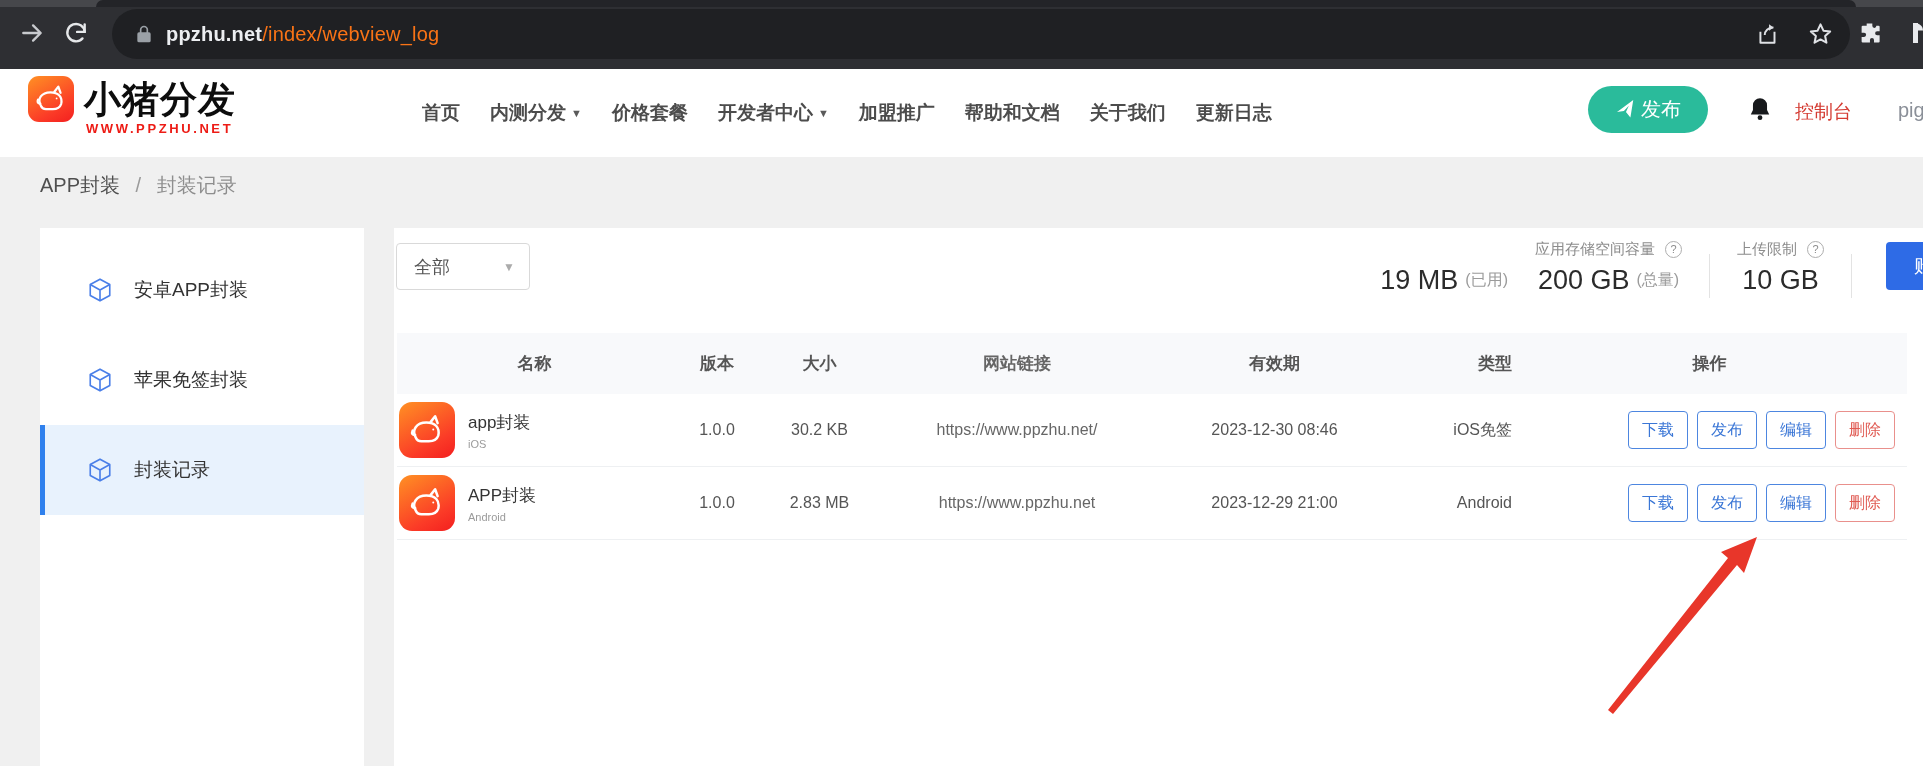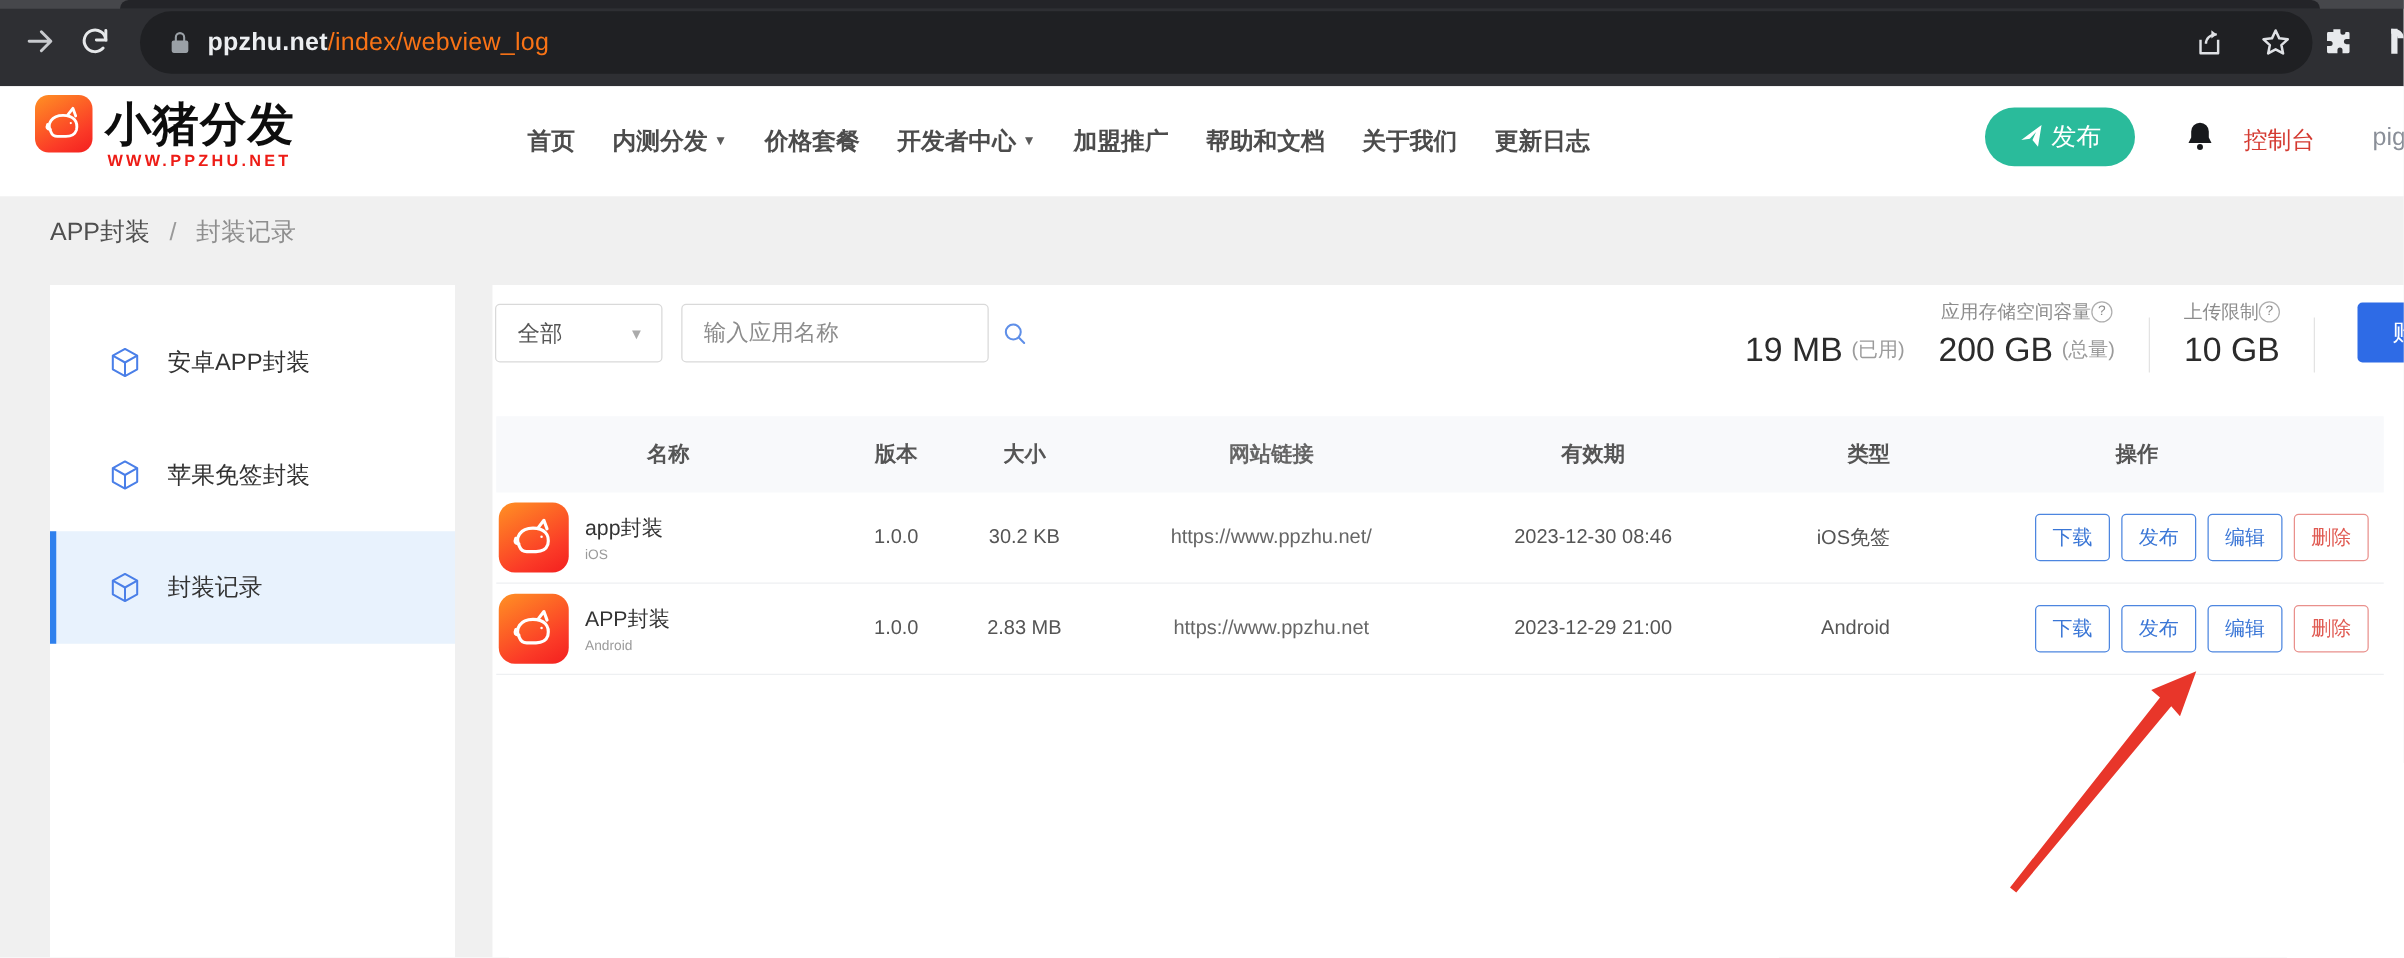--- a/index.html
+++ b/index.html
@@ -50,21 +50,21 @@
   .select-box { position:absolute; left:2px; top:15px; width:134px; height:47px; border:1px solid #d9d9d9; border-radius:4px; display:flex; align-items:center; justify-content:space-between; padding:0 14px 0 17px; cursor:pointer; background:#fff; }
   .select-box .sel-val { font-size:18px; color:#555; }
   .select-box .sel-caret { font-size:12px; color:#ababab; }
   .search-box { position:absolute; left:151px; top:15px; width:246px; height:47px; border:1px solid #d9d9d9; border-radius:4px; display:flex; align-items:center; background:#fff; }
   .search-box input { flex:1; border:none; outline:none; font-size:18px; color:#555; padding:0 6px 0 17px; font-family:inherit; background:transparent; }
   .search-box input::placeholder { color:#8c8c8c; }
   .search-ico { width:40px; height:45px; display:flex; align-items:center; justify-content:center; cursor:pointer; }
 
   .stats { position:absolute; right:71px; top:10px; display:flex; align-items:flex-end; gap:27px; }
   .stat-group { display:flex; flex-direction:column; align-items:center; }
-  .stat-label { font-size:15px; color:#8c8c8c; display:flex; align-items:center; gap:0; height:22px; }
+  .stat-label { font-size:15px; color:#8c8c8c; display:flex; align-items:center; gap:10px; height:22px; }
   .qmark { width:17px; height:17px; border:1px solid #aeaeae; border-radius:50%; color:#8c8c8c; font-size:11px; display:flex; align-items:center; justify-content:center; cursor:pointer; }
   .stat-value { font-size:27px; color:#2b2b2b; display:flex; align-items:baseline; gap:7px; height:40px; align-items:center; }
   .stat-suffix { font-size:16px; color:#9b9b9b; }
   .stat-div { width:1px; height:44px; background:#e3e3e3; margin-bottom:2px; }
   .buy-btn { position:absolute; left:1492px; top:14px; width:90px; height:48px; background:#2e6be6; border:none; border-radius:4px; color:#fff; font-size:19px; text-align:left; padding-left:28px; cursor:pointer; font-family:inherit; }
 
   
   .table { position:absolute; left:3px; top:105px; width:1510px; }
   .t-head { display:flex; background:#f8f9fb; height:61px; align-items:center; font-size:17px; font-weight:bold; color:#555; }
   .t-row { display:flex; height:73px; align-items:center; border-bottom:1px solid #eef0f2; font-size:16px; color:#555; }
@@ -221,29 +221,20 @@
   </div>
 </div>
 
 <div class="main">
 
   <div class="select-box">
     <span class="sel-val">全部</span>
     <span class="sel-caret">▼</span>
   </div>
 
-  <div class="search-box">
-    <input type="text" placeholder="输入应用名称" style="">
-    <div class="search-ico">
-      <svg width="22" height="22" viewBox="0 0 24 24" fill="none" stroke="#5f8fe8" stroke-width="1.8" stroke-linecap="round">
-          <circle cx="10.5" cy="10.5" r="6.5"></circle>
-          <path d="M15.5 15.5 L20 20"></path>
-        </svg>
-    </div>
-  </div>
 
   <div class="stats">
     <div class="stat-group">
       <div class="stat-value">
         <span>19 MB</span>
         <span class="stat-suffix">(已用)</span>
       </div>
     </div>
     <div class="stat-group">
       <div class="stat-label">

